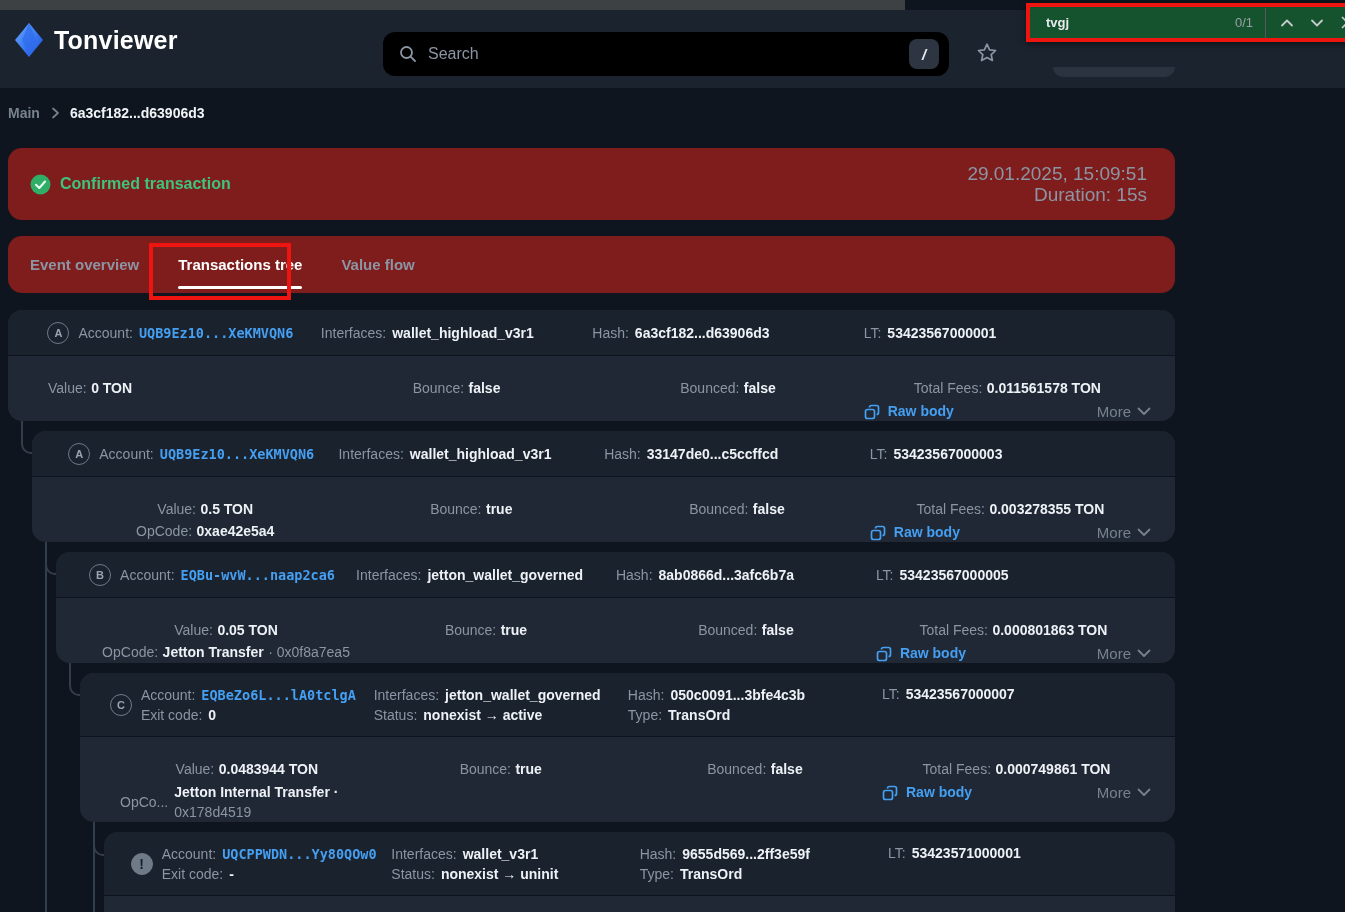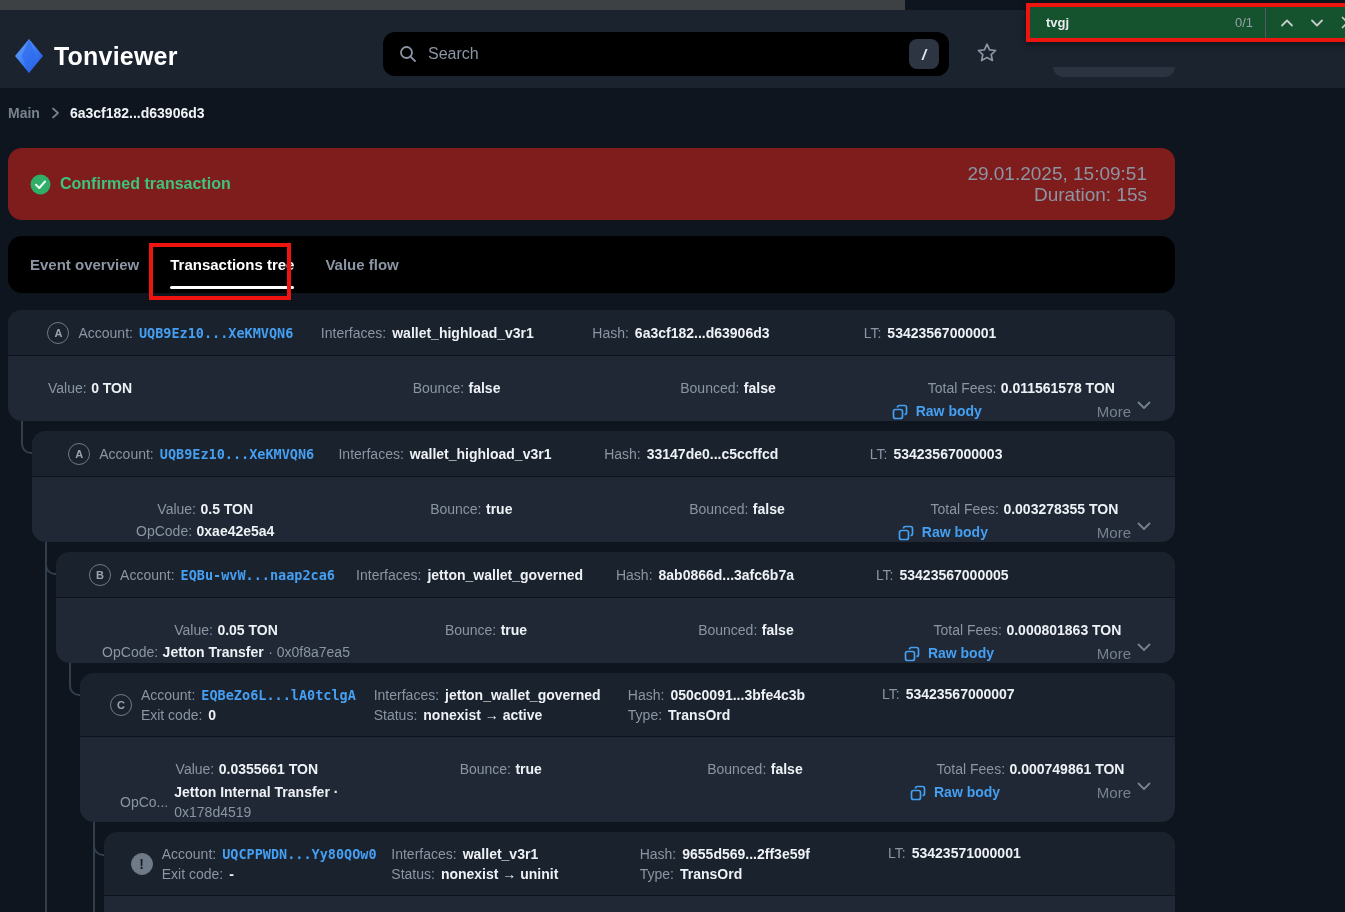--- a/index.html
+++ b/index.html
@@ -8,21 +8,21 @@
     background:#0f151e;
     font-family:"Liberation Sans", sans-serif;
     color:#eef2f6;
     position:relative;
   }
   
   .browser-strip { position:absolute; left:0; top:0; width:905px; height:10px; background:#3e4143; }
 
   
   .site-header { position:absolute; left:0; top:10px; width:1345px; height:78px; background:#1b232e; }
-  .brand { position:absolute; left:14px; top:28px; display:flex; align-items:center; gap:10px; }
+  .brand { position:absolute; left:14px; top:12px; display:flex; align-items:center; gap:10px; }
   .brand-title { font-size:25px; font-weight:bold; color:#ffffff; letter-spacing:.2px; }
   .search-box {
     position:absolute; left:383px; top:22px; width:566px; height:44px;
     background:#000000; border-radius:12px; display:flex; align-items:center; padding:0 10px 0 16px;
   }
   .search-placeholder { color:#8b95a3; font-size:16px; margin-left:11px; flex:1; }
   .slash-badge {
     width:30px; height:30px; background:#2d3542; border-radius:8px;
     display:flex; align-items:center; justify-content:center;
     color:#e8edf3; font-size:15px; font-style:italic; font-weight:bold;
@@ -57,22 +57,22 @@
   .banner {
     margin-top:27px; height:72px; background:#7f1d1d; border-radius:14px;
     display:flex; align-items:center; padding:0 28px 0 22px;
   }
   .banner-left { display:flex; align-items:center; gap:9px; flex:1; }
   .banner-title { color:#3dc47e; font-size:16px; font-weight:bold; }
   .banner-right { text-align:right; color:#8b95a3; font-size:19px; line-height:21px; }
 
   
   .tabs {
-    position:relative; margin-top:16px; height:57px; background:#000000; border-radius:14px;
-    display:flex; align-items:flex-start; padding:0 22px; gap:31px;
+    position:relative; margin-top:16px; height:57px; background:#7f1d1d; border-radius:14px;
+    display:flex; align-items:flex-start; padding:0 22px; gap:39px;
   }
   .tab { font-size:15px; font-weight:bold; color:#8b95a3; position:relative; height:100%; display:flex; align-items:center; cursor:pointer; }
   .tab.active { color:#ffffff; }
   .tab-underline { position:absolute; left:0; bottom:4px; width:100%; height:3px; background:#ffffff; border-radius:2px; }
   .tab-annotation {
     position:absolute; left:141px; top:7px; width:142px; height:57px;
     border:4px solid #ee1511; z-index:15; pointer-events:none;
   }
 
   
@@ -91,24 +91,24 @@
   .badge {
     width:22px; height:22px; border-radius:50%; border:1.5px solid #6f7a88; flex:0 0 22px;
     display:flex; align-items:center; justify-content:center;
     color:#9aa4b1; font-size:11px; font-weight:bold;
   }
   .badge.warn { background:#6f7a88; border-color:#6f7a88; color:#161e29; font-size:14px; }
   .acct-cell { flex-direction:row; align-items:center; gap:9px; display:flex; }
   .acct-lines { display:flex; flex-direction:column; line-height:20px; }
   .body-col1 { padding-left:28px; line-height:21px; }
   .bodyline { line-height:21px;text-align:center; }
-  .fees-col { display:flex; flex-direction:column; line-height:21px;margin-left:28px; }
+  .fees-col { display:flex; flex-direction:column; line-height:21px; }
   .raw-line { display:flex; align-items:center; margin-top:2px; }
   .raw-link { display:flex; align-items:center; gap:8px; color:#459ff2; font-size:14px; font-weight:bold; cursor:pointer; }
-  .more-link { margin-left:auto; display:flex; gap:6px; color:#77828f; font-size:15px; cursor:pointer; }
+  .more-link { margin-left:auto; display:flex; align-items:center; gap:6px; color:#77828f; font-size:15px; cursor:pointer; }
   .opcode-flex { display:flex; align-items:center; gap:6px; margin-top:2px; }
   .opcode-2l { line-height:20px; }
 </style>
 </head>
 <body>
 
 <div class="browser-strip"></div>
 
 <div class="site-header">
   <div class="brand">
@@ -429,21 +429,21 @@
         <div class="hcell" style="justify-content:flex-start; padding-top:11px;">
           <div class="hline">
               <span class="lbl">LT:</span>
             <span class="val">53423567000007</span>
             </div>
         </div>
       </div>
       <div class="tx-body">
         <div class="body-col1">
           <div class="bodyline"><span class="lbl">Value:</span>
-            <span class="val">0.0355661 TON</span></div>
+            <span class="val">0.0483944 TON</span></div>
           <div class="opcode-flex">
             <span class="lbl">OpCo...</span>
             <span class="opcode-2l"><span class="val">Jetton Internal Transfer ·</span><br>
               <span class="lbl">0x178d4519</span></span>
           </div>
         </div>
         <div class="bodyline"><span class="lbl">Bounce:</span>
           <span class="val">true</span></div>
         <div class="bodyline"><span class="lbl">Bounced:</span>
           <span class="val">false</span></div>

